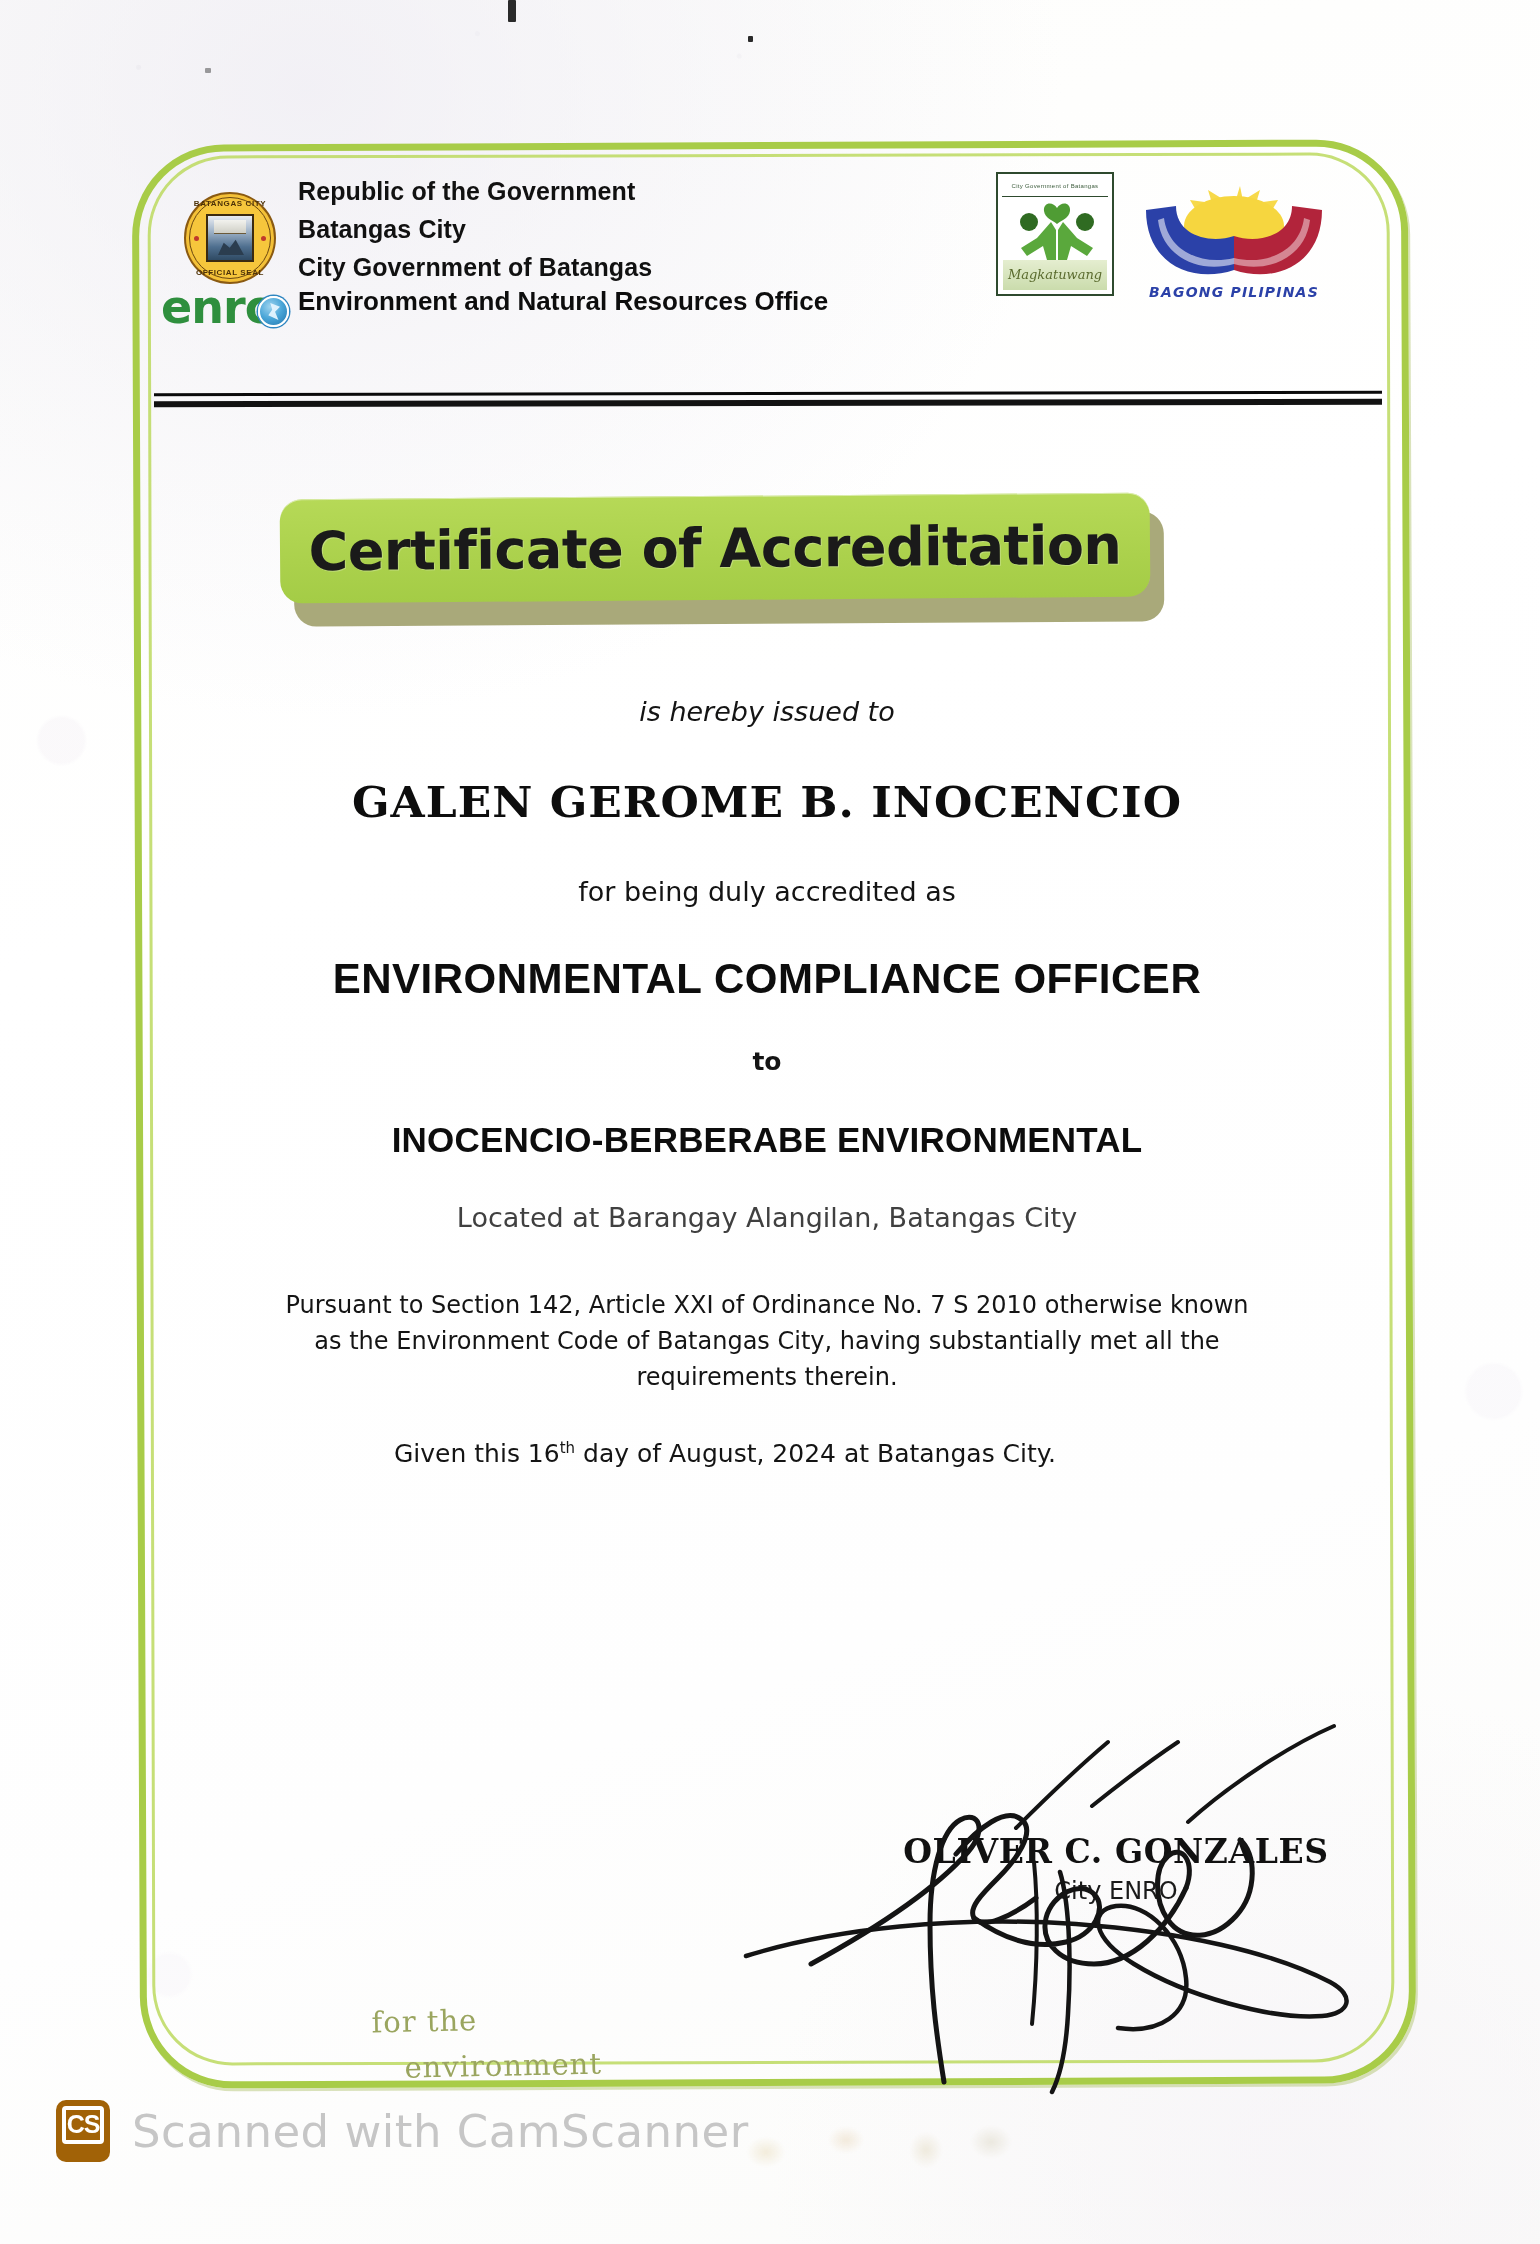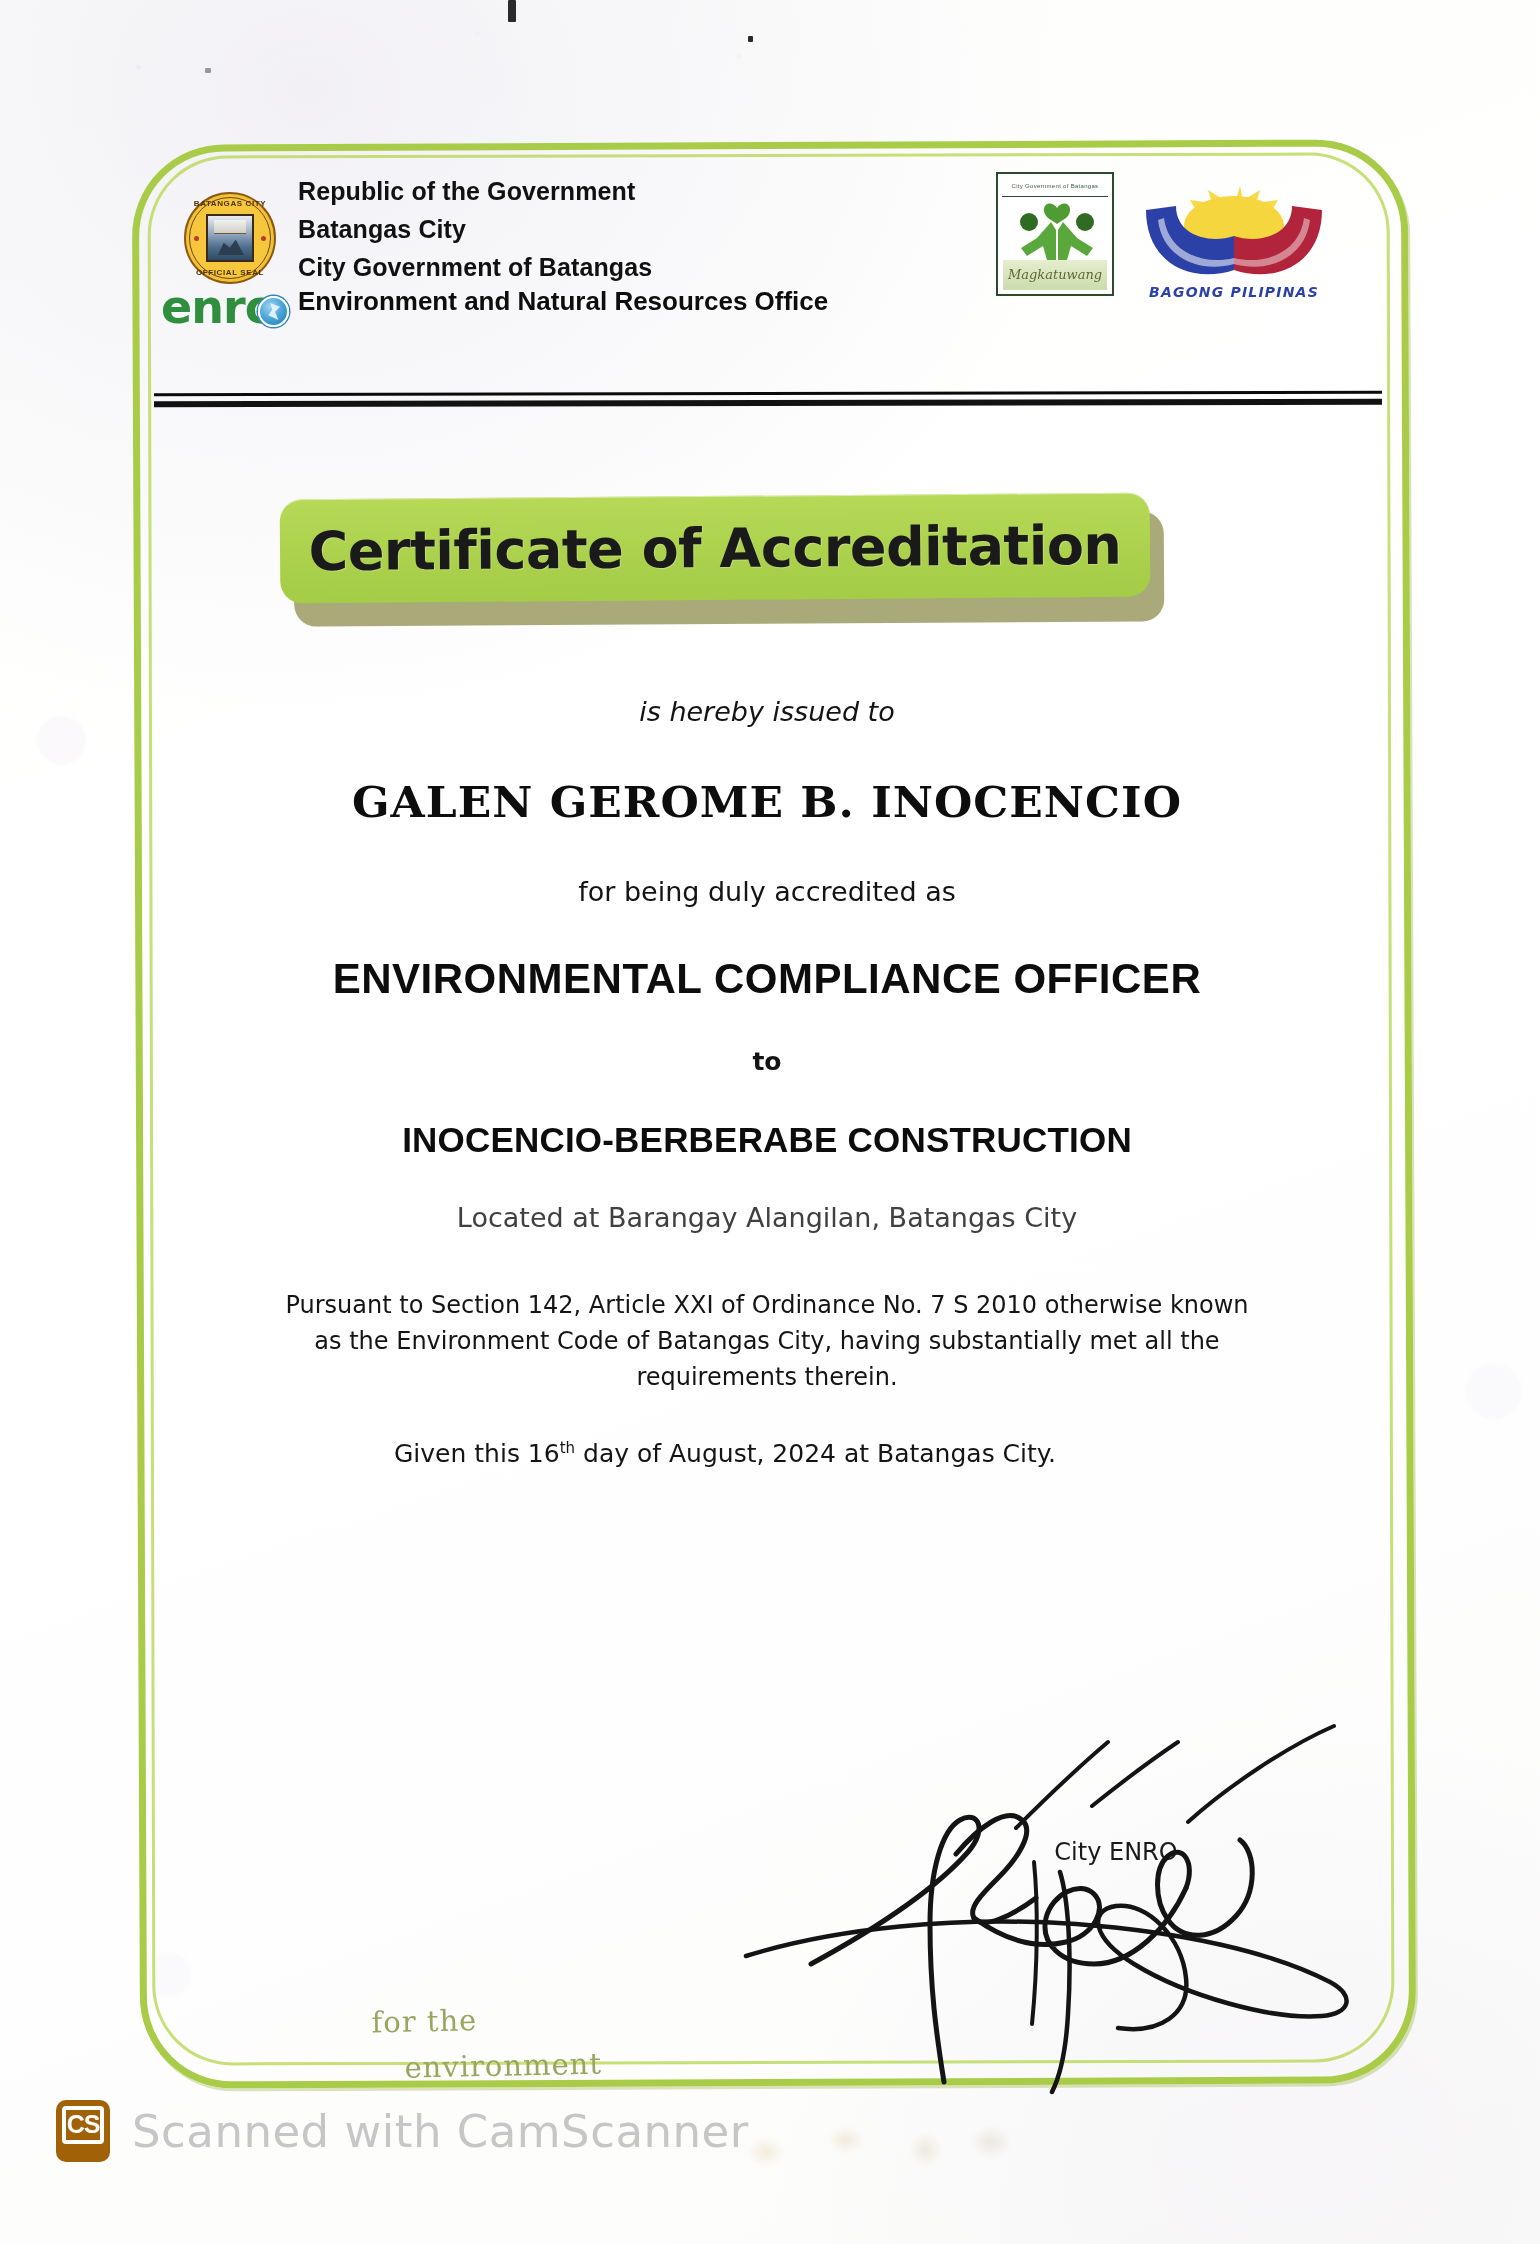--- a/index.html
+++ b/index.html
@@ -611,27 +611,28 @@
       <div class="title-text">Certificate of Accreditation</div>
     </div>
   </div>
 
   <div class="body-zone">
     <div class="line-issued">is hereby issued to</div>
     <div class="recipient-name">GALEN GEROME B. INOCENCIO</div>
     <div class="line-accredited">for being duly accredited as</div>
     <div class="role-title">ENVIRONMENTAL COMPLIANCE OFFICER</div>
     <div class="line-to">to</div>
-    <div class="company-name">INOCENCIO-BERBERABE CONSTRUCTION</div>
+    <div class="company-name">INOCENCIO-BERBERABE ENVIRONMENTAL</div>
     <div class="location-line">Located at Barangay Alangilan, Batangas City</div>
     <div class="pursuant">Pursuant to Section 142, Article XXI of Ordinance No. 7 S 2010 otherwise known as the Environment Code of Batangas City, having substantially met all the requirements therein.</div>
     <div class="given-line"><span>Given this 16</span><sup>th</sup><span> day of August, 2024 at Batangas City.</span></div>
   </div>
 
   <div class="sig-block">
+    <div class="sig-name">OLIVER C. GONZALES</div>
     <div class="sig-role">City ENRO</div>
     <svg class="sig-ink" viewBox="0 0 700 420">
       <g fill="none" stroke="#141414" stroke-linecap="round" stroke-linejoin="round">
         <path d="M95 262 C150 232, 215 192, 252 150 C272 127, 262 108, 244 118 C226 128, 214 168, 214 222 C214 286, 220 330, 228 380" stroke-width="5"></path>
         <path d="M240 152 C262 126, 290 104, 306 118 C320 130, 300 158, 282 176 C266 192, 252 206, 258 216 C266 228, 296 214, 320 196" stroke-width="5"></path>
         <path d="M258 216 C286 236, 318 248, 350 240 C378 233, 392 206, 378 192 C364 178, 336 192, 330 216 C324 242, 346 262, 378 262 C416 262, 452 226, 470 186" stroke-width="5"></path>
         <path d="M470 186 C480 160, 466 142, 452 154 C438 166, 438 198, 452 218 C468 240, 498 238, 520 214 C542 190, 540 150, 524 138" stroke-width="5"></path>
         <path d="M300 126 C330 96, 366 62, 392 40" stroke-width="4"></path>
         <path d="M376 104 C406 80, 438 56, 462 40" stroke-width="4"></path>
         <path d="M30 254 C120 226, 240 214, 360 222 C466 230, 556 250, 614 280 C640 294, 634 312, 606 314 C556 318, 470 294, 418 262 C376 236, 372 208, 400 204 C432 200, 466 236, 470 276 C474 312, 444 332, 402 326" stroke-width="4.5"></path>

